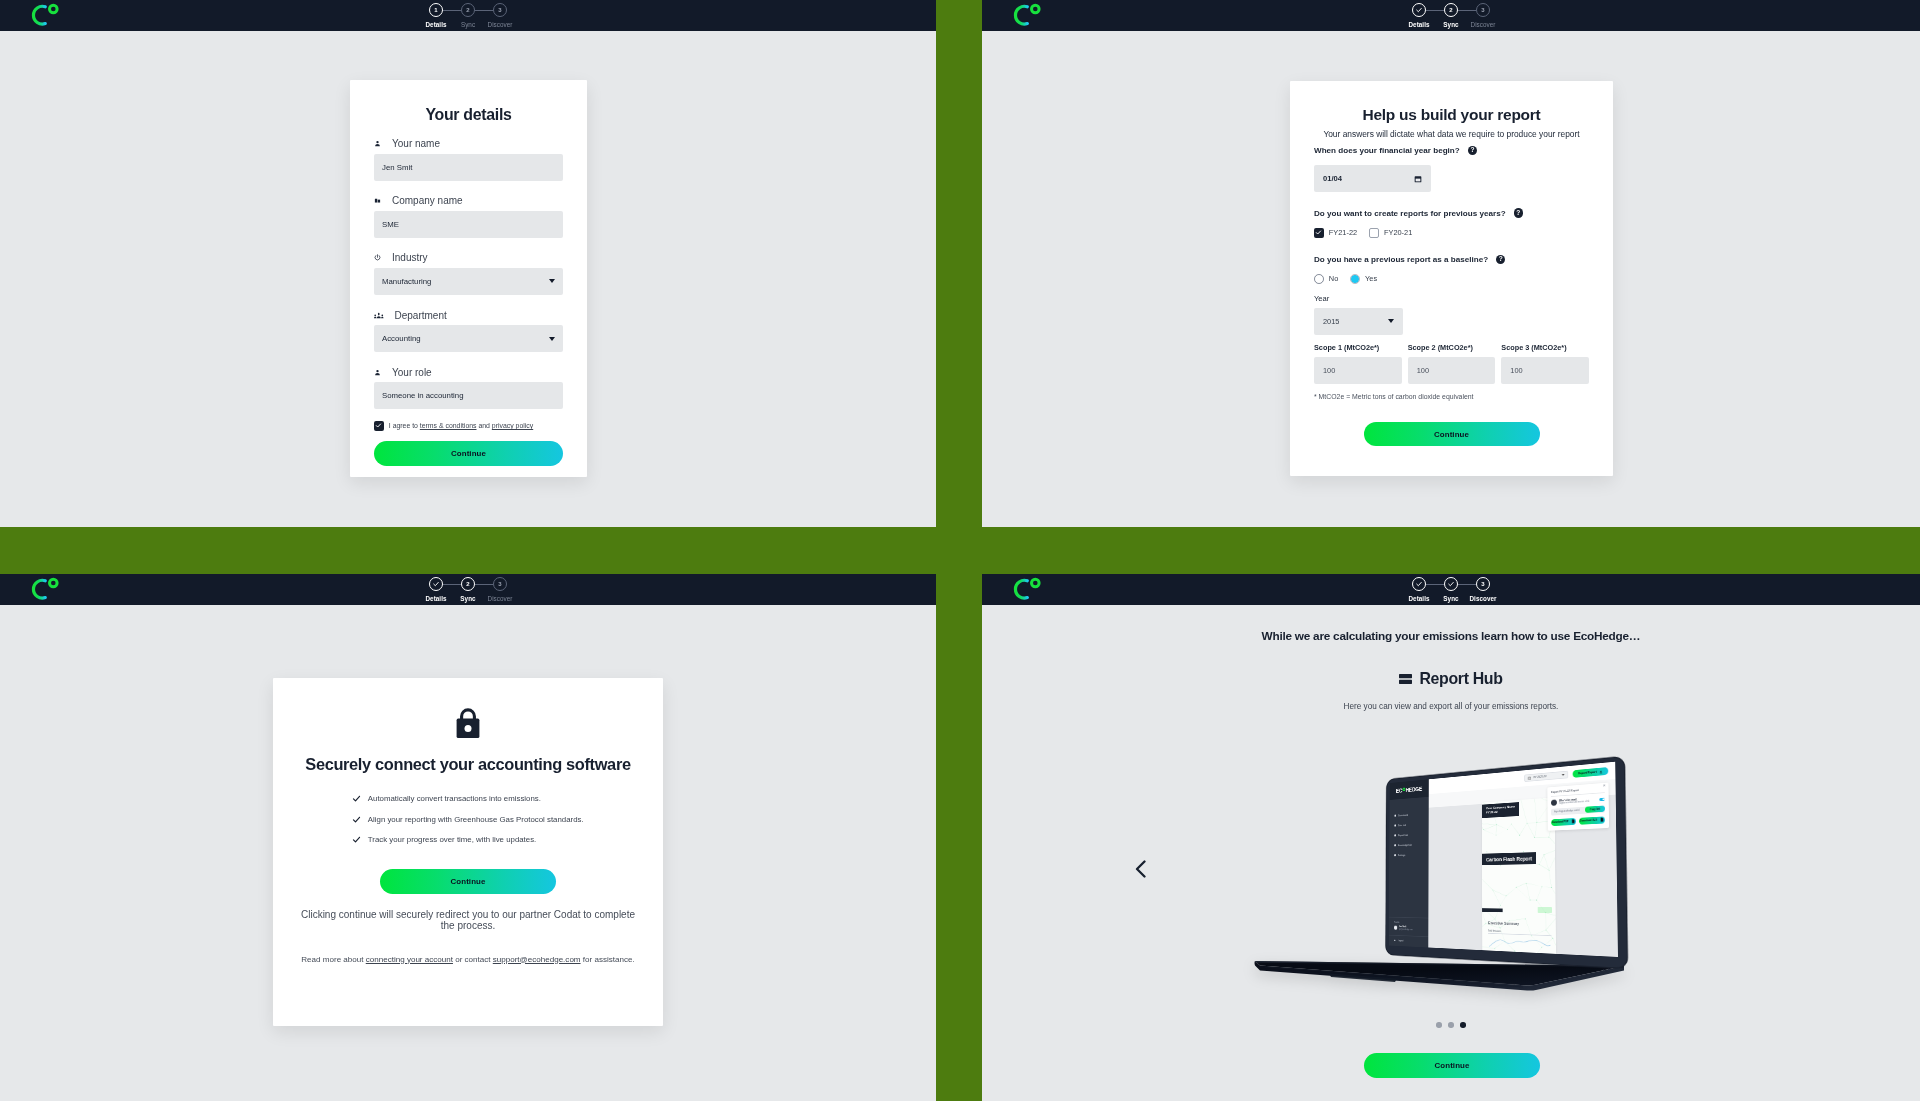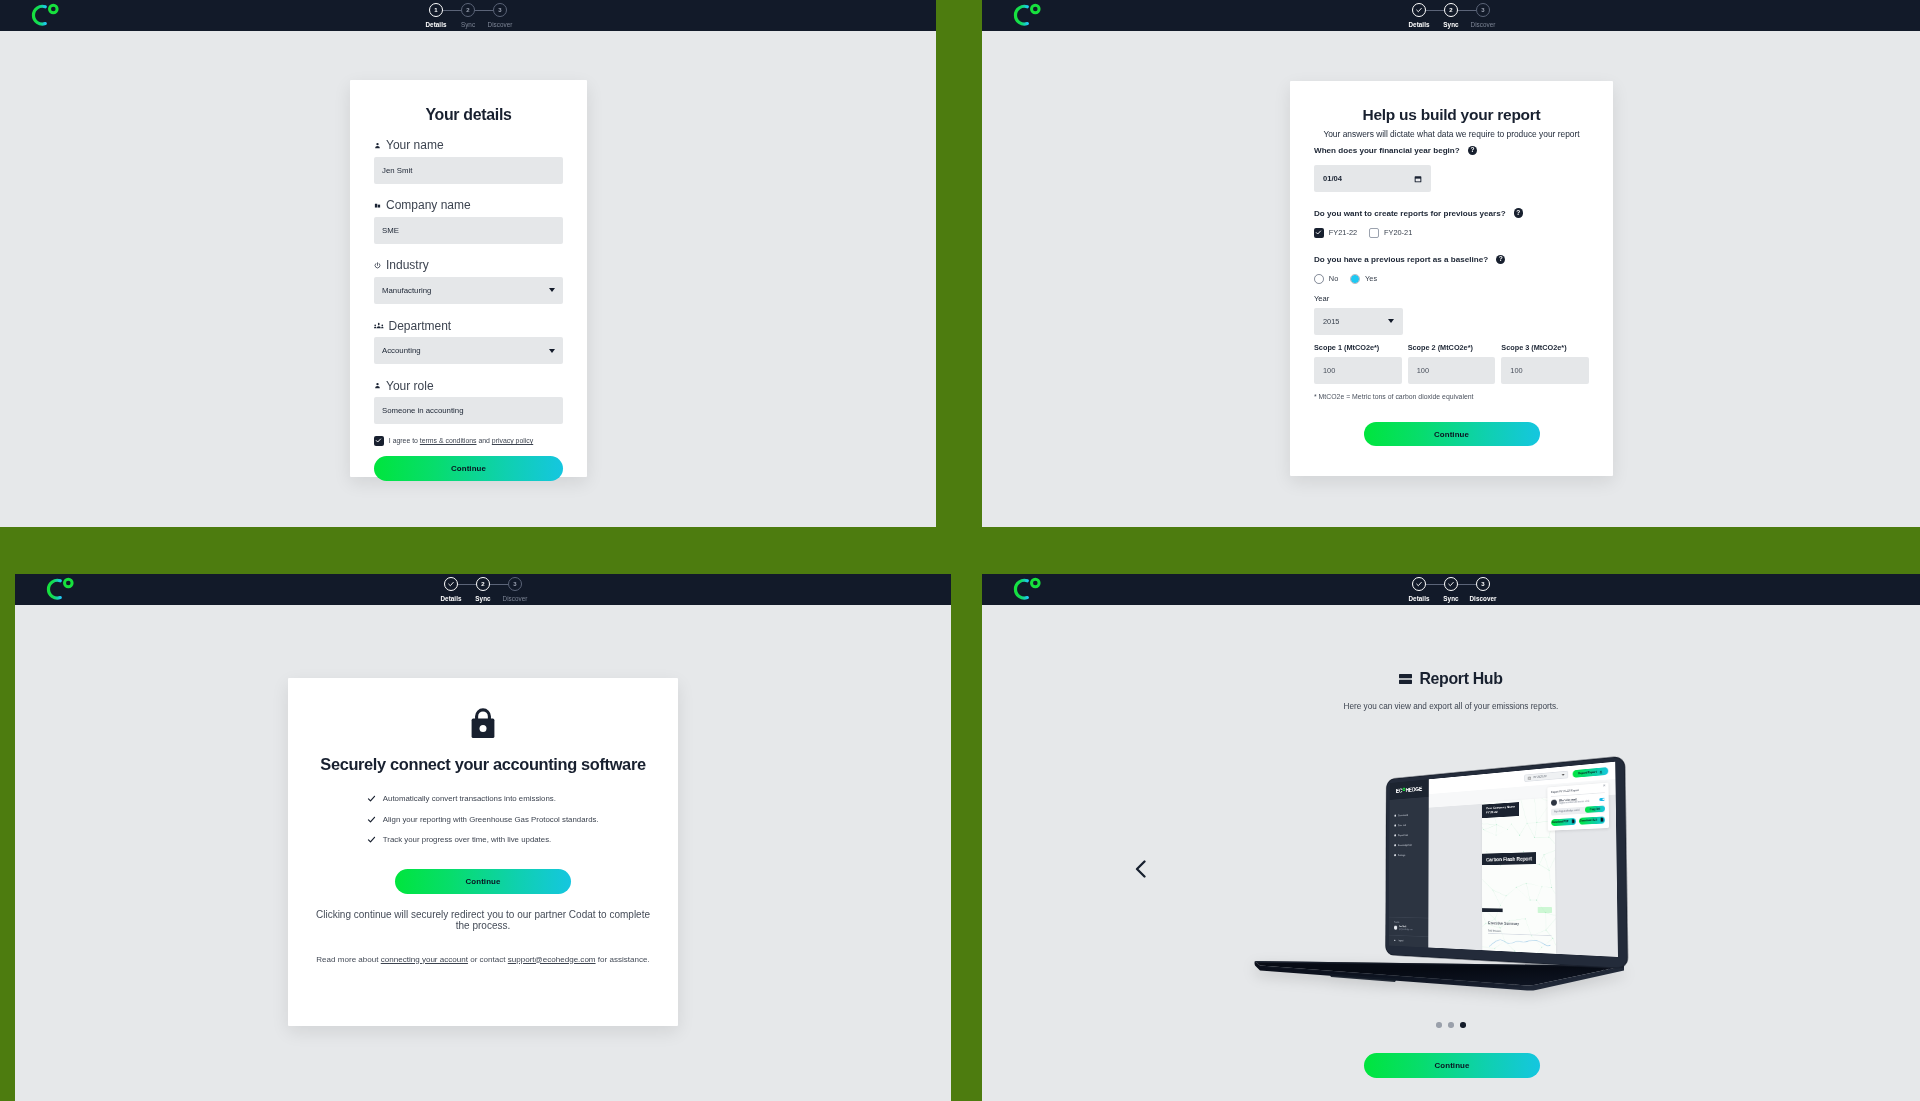--- a/index.html
+++ b/index.html
@@ -1,21 +1,21 @@
 <!DOCTYPE html>
 <html><head>
 <meta charset="utf-8">
 <style>
 *{box-sizing:border-box;margin:0;padding:0}
 html,body{width:1920px;height:1101px;background:#ffffff;font-family:"Liberation Sans",sans-serif;overflow:hidden;-webkit-font-smoothing:antialiased}
 .grid{position:relative;width:1920px;height:1101px;background:#4d7c0f}
 .panel{position:absolute;background:#e6e8ea;overflow:hidden}
 #p1{left:0;top:0;width:936px;height:527px}
 #p2{left:982px;top:0;width:938px;height:527px}
-#p3{left:15px;top:574px;width:936px;height:527px}
+#p3{left:0;top:574px;width:936px;height:527px}
 #p4{left:982px;top:574px;width:938px;height:527px}
 
 
 .topbar{position:absolute;left:0;top:0;width:100%;height:31px;background:#121a29;z-index:5}
 .logo{position:absolute;left:22px;top:0px;width:38px;height:28px}
 .stepper{position:absolute;left:50%;top:0;transform:translateX(-50%);height:31px;display:flex;align-items:flex-start;padding-top:3px}
 .step{display:flex;flex-direction:column;align-items:center;width:14px;position:relative}
 .slabel{position:absolute;top:16px;left:50%;transform:translateX(-50%)}
 .sc{width:14px;height:14px;border-radius:50%;border:1px solid #5b6478;color:#9aa1b0;font-size:6px;font-weight:700;display:flex;align-items:center;justify-content:center;line-height:1;background:transparent;flex:none}
 .step.active .sc{border-color:#ffffff;color:#ffffff;border-width:1.6px}
@@ -36,21 +36,21 @@
 .btn{display:flex;align-items:center;justify-content:center;border-radius:999px;background:linear-gradient(90deg,#00e53d 0%,#07dd6c 32%,#0fd0b0 70%,#15c6e0 100%);color:#0a1220;font-weight:700;letter-spacing:.1px}
 .cbx{width:9.8px;height:9.8px;border-radius:2px;background:#18202f;display:flex;align-items:center;justify-content:center;flex:none}
 .cbx.empty{background:#fff;border:1px solid #9ba2ae}
 a.lnk{color:#3d4450;text-decoration:underline}
 
 
 #card1{left:350px;top:80px;width:237px;height:397px;padding:0 24px}
 #t1{font-size:15.9px;margin-top:26px;margin-bottom:14px;letter-spacing:-.3px}
 #card1 .fgroup{margin-bottom:14.5px}
 #card1 .finput{height:27.2px;font-weight:400;font-size:7.8px;padding:0 8px}
-#card1 .flabel{font-size:12px;gap:5px;margin-bottom:4.5px}
+#card1 .flabel{font-size:10px;gap:11px;margin-bottom:4.5px}
 #card1 .consent{display:flex;align-items:center;gap:5px;margin-top:-3px;margin-bottom:10px}
 #card1 .ctext{font-size:6.9px;color:#3d4450}
 #b1{height:25.5px;font-size:7.9px;width:100%}
 
 
 #card2{left:308px;top:81px;width:323px;height:395px;padding:0 24px}
 #t2{font-size:15.5px;margin-top:25px;letter-spacing:-.25px}
 #sub2{font-size:8.4px;color:#222b3a;text-align:center;font-weight:400;margin-top:5px;margin-bottom:7px}
 #card2 .q{font-size:8.1px;font-weight:700;color:#1b2433;display:flex;align-items:center;gap:8px;margin-bottom:10px}
 .help{width:9.4px;height:9.4px;border-radius:50%;background:#18202f;color:#fff;font-size:6.6px;font-weight:700;display:inline-flex;align-items:center;justify-content:center;line-height:1;flex:none}
@@ -509,20 +509,21 @@
  </div>
  <div class="sline"></div>
  <div class="step active">
   <div class="sc">
               <span>3</span>
             </div>
   <div class="slabel">Discover</div>
  </div>
 </div>
 </div>
+   <div id="hl4">While we are calculating your emissions learn how to use EcoHedge…</div>
    <div id="ft4">
      <svg id="rhicon" width="13" height="10" viewBox="0 0 13 10">
           <rect x="0" y="0" width="13" height="4.2" rx="0.6" fill="#18202f"></rect>
           <rect x="0" y="5.7" width="13" height="4.2" rx="0.6" fill="#18202f"></rect>
         </svg>
      <span>Report Hub</span>
    </div>
    <div id="fs4">Here you can view and export all of your emissions reports.</div>
    <svg id="prevarrow" width="12" height="18" viewBox="0 0 12 18">
         <path d="M9.5 1.5 L2 9 L9.5 16.5" fill="none" stroke="#18202f" stroke-width="2.3" stroke-linecap="round" stroke-linejoin="round"></path>

